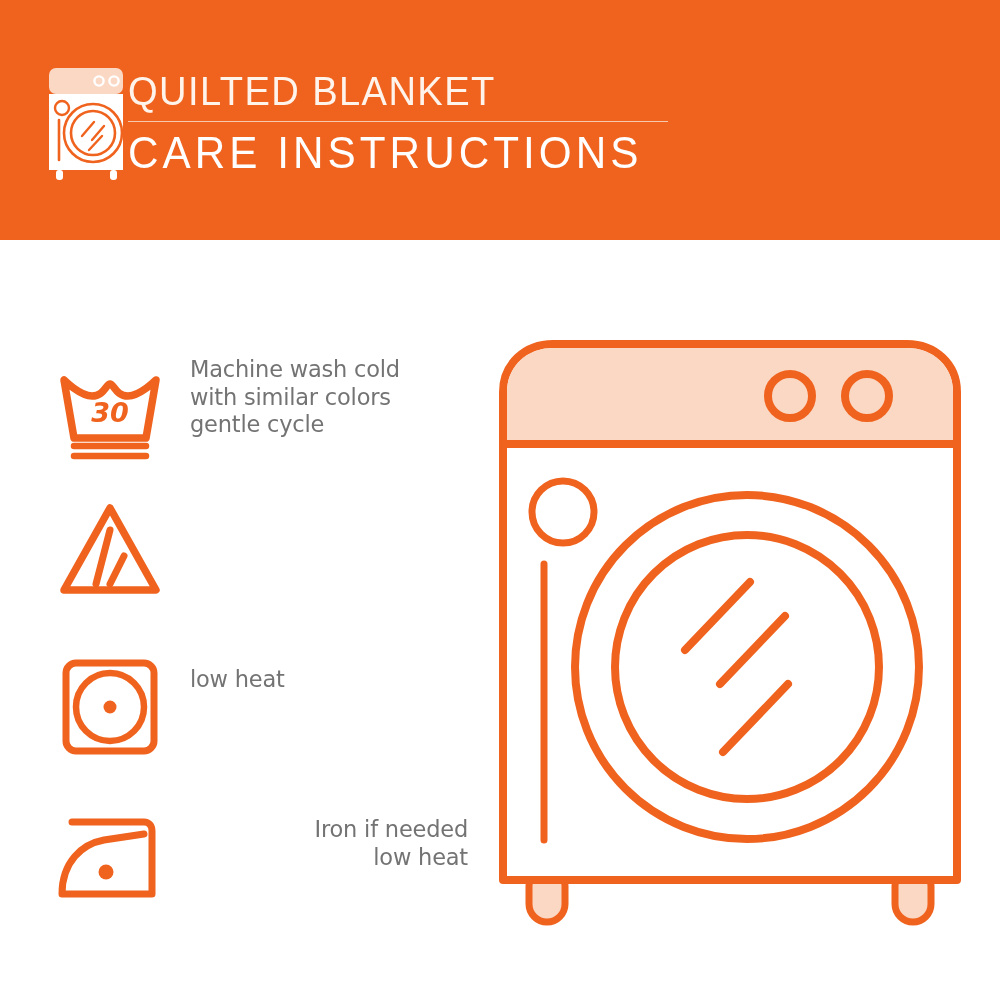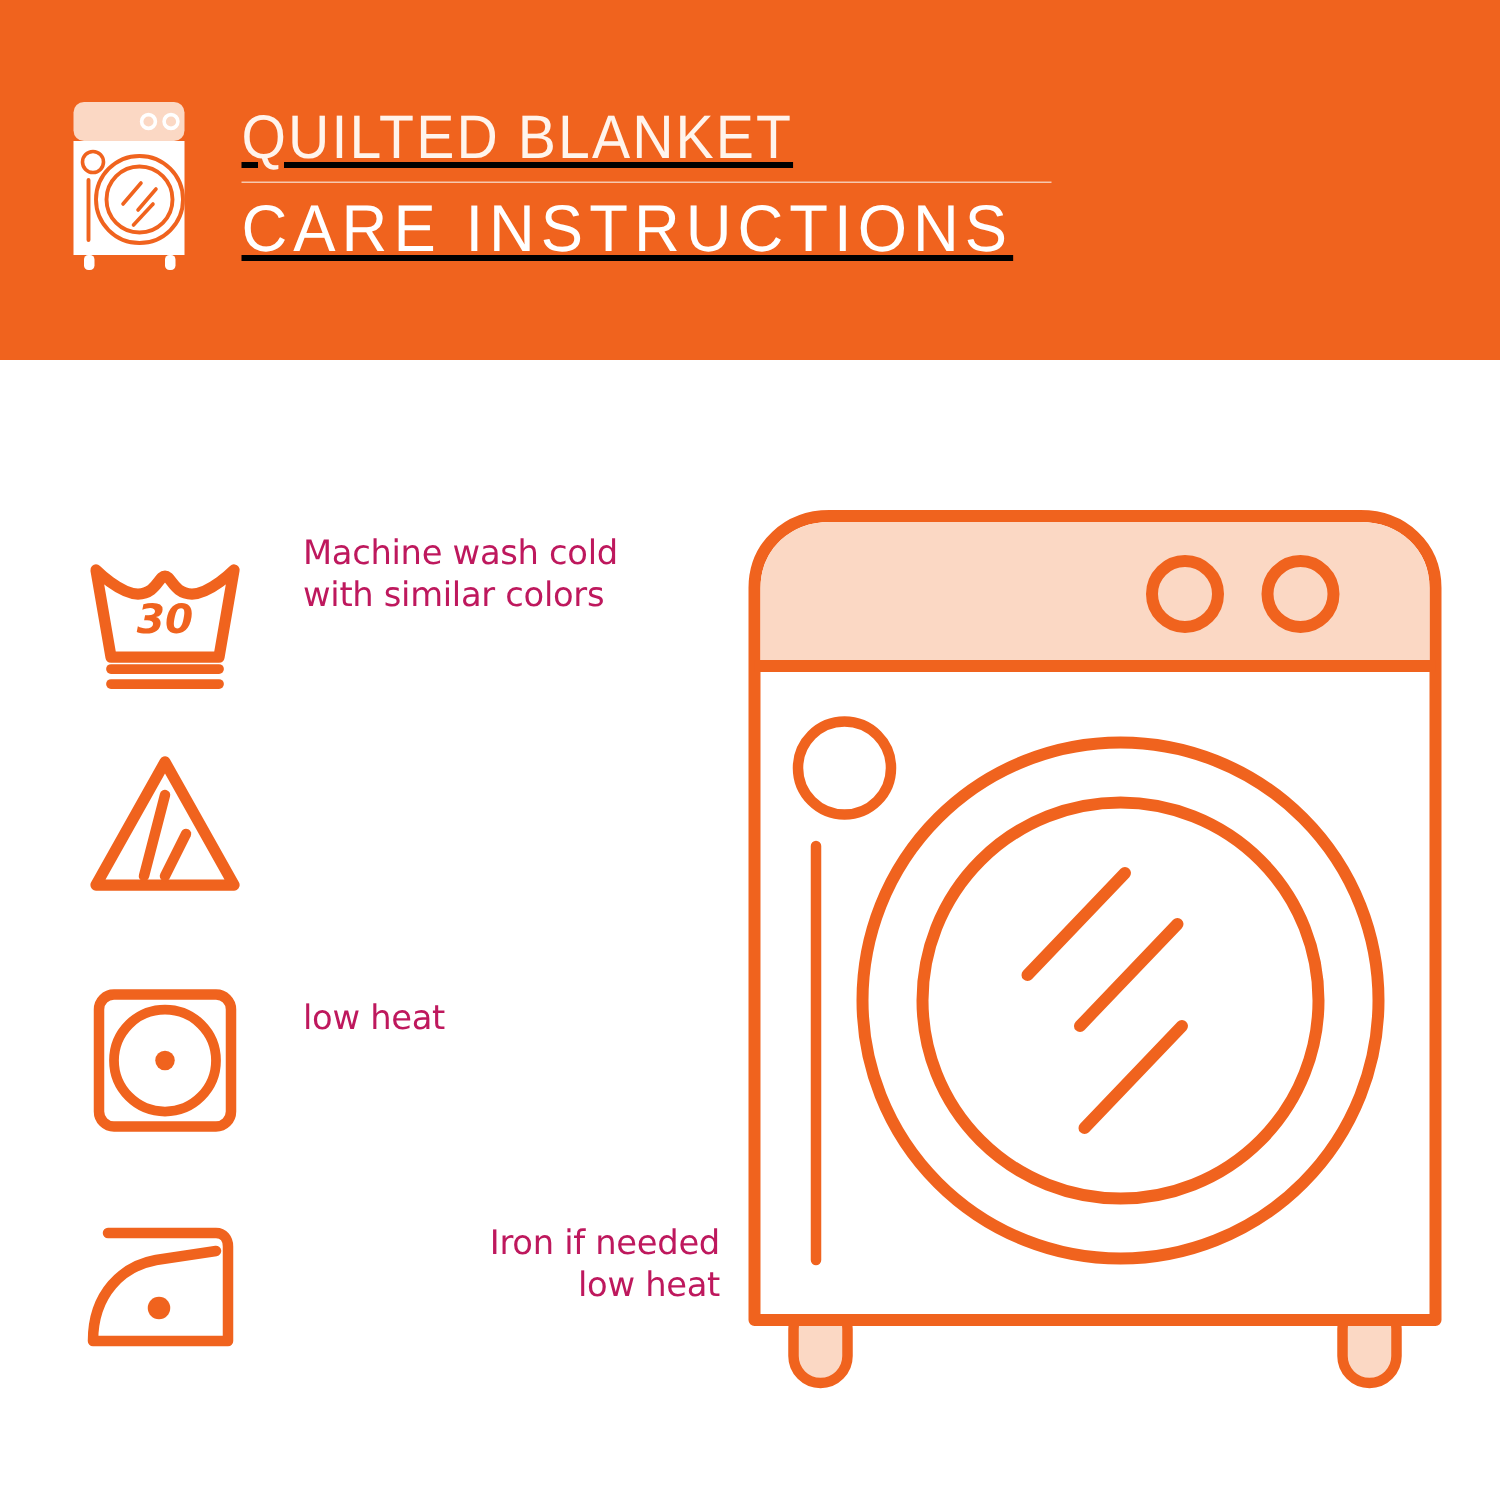--- a/index.html
+++ b/index.html
@@ -25,24 +25,23 @@
   }
   #header-icon {
     position: absolute;
     left: 44px;
     top: 64px;
     width: 92px;
     height: 118px;
   }
   #header-titles {
     position: absolute;
-    left: 161px;
+    left: 128px;
     top: 68px;
     width: 560px;
-    text-decoration: underline;
   }
   .title-main {
     color: #FFF4EC;
     font-family: "Liberation Sans Narrow", "Liberation Sans", sans-serif;
     font-size: 41px;
     line-height: 46px;
     font-weight: 400;
     letter-spacing: 1.5px;
     white-space: nowrap;
     transform: scaleX(0.93);
@@ -87,24 +86,24 @@
     top: 0;
     width: 124px;
     height: 124px;
     display: flex;
     align-items: flex-end;
     justify-content: center;
     font-style: italic;
   }
   .care-text {
     position: absolute;
-    left: 202px;
+    left: 190px;
     top: 0;
     width: 278px;
-    color: #be185d;
+    color: #737373;
     font-family: "DejaVu Sans", sans-serif;
     font-size: 22.5px;
     line-height: 27.5px;
     font-weight: 400;
     letter-spacing: -0.2px;
   }
   .care-text span { display: block; }
 
   
   #row-wash   { top: 100px; }
@@ -170,20 +169,21 @@
       <svg viewBox="0 0 124 110" width="124" height="110" aria-hidden="true">
         <path d="M16 26 L26 84 L98 84 L108 26 C108 26 92 42 80 42 C68 42 66 30 62 30 C58 30 56 42 44 42 C32 42 16 26 16 26 Z" fill="none" stroke="#F0631E" stroke-width="7.5" stroke-linejoin="round" stroke-linecap="round"></path>
         <line x1="26" y1="92" x2="98" y2="92" stroke="#F0631E" stroke-width="6.5" stroke-linecap="round"></line>
         <line x1="26" y1="102" x2="98" y2="102" stroke="#F0631E" stroke-width="6.5" stroke-linecap="round"></line>
         <text x="62" y="68" text-anchor="middle" font-family="DejaVu Sans, sans-serif" font-size="27" font-weight="bold" fill="#F0631E">30</text>
       </svg>
     </div>
     <div class="care-text">
       <span>Machine wash cold</span>
       <span>with similar colors</span>
+      <span>gentle cycle</span>
     </div>
   </div>
 
   <div class="care-row" id="row-bleach">
     <div class="care-icon">
       <svg viewBox="0 0 124 110" width="124" height="110" aria-hidden="true">
         <path d="M62 14 L108 96 L16 96 Z" fill="none" stroke="#F0631E" stroke-width="7.5" stroke-linejoin="round"></path>
         <line x1="62" y1="36" x2="48" y2="90" stroke="#F0631E" stroke-width="7" stroke-linecap="round"></line>
         <line x1="76" y1="62" x2="62" y2="90" stroke="#F0631E" stroke-width="7" stroke-linecap="round"></line>
       </svg>

